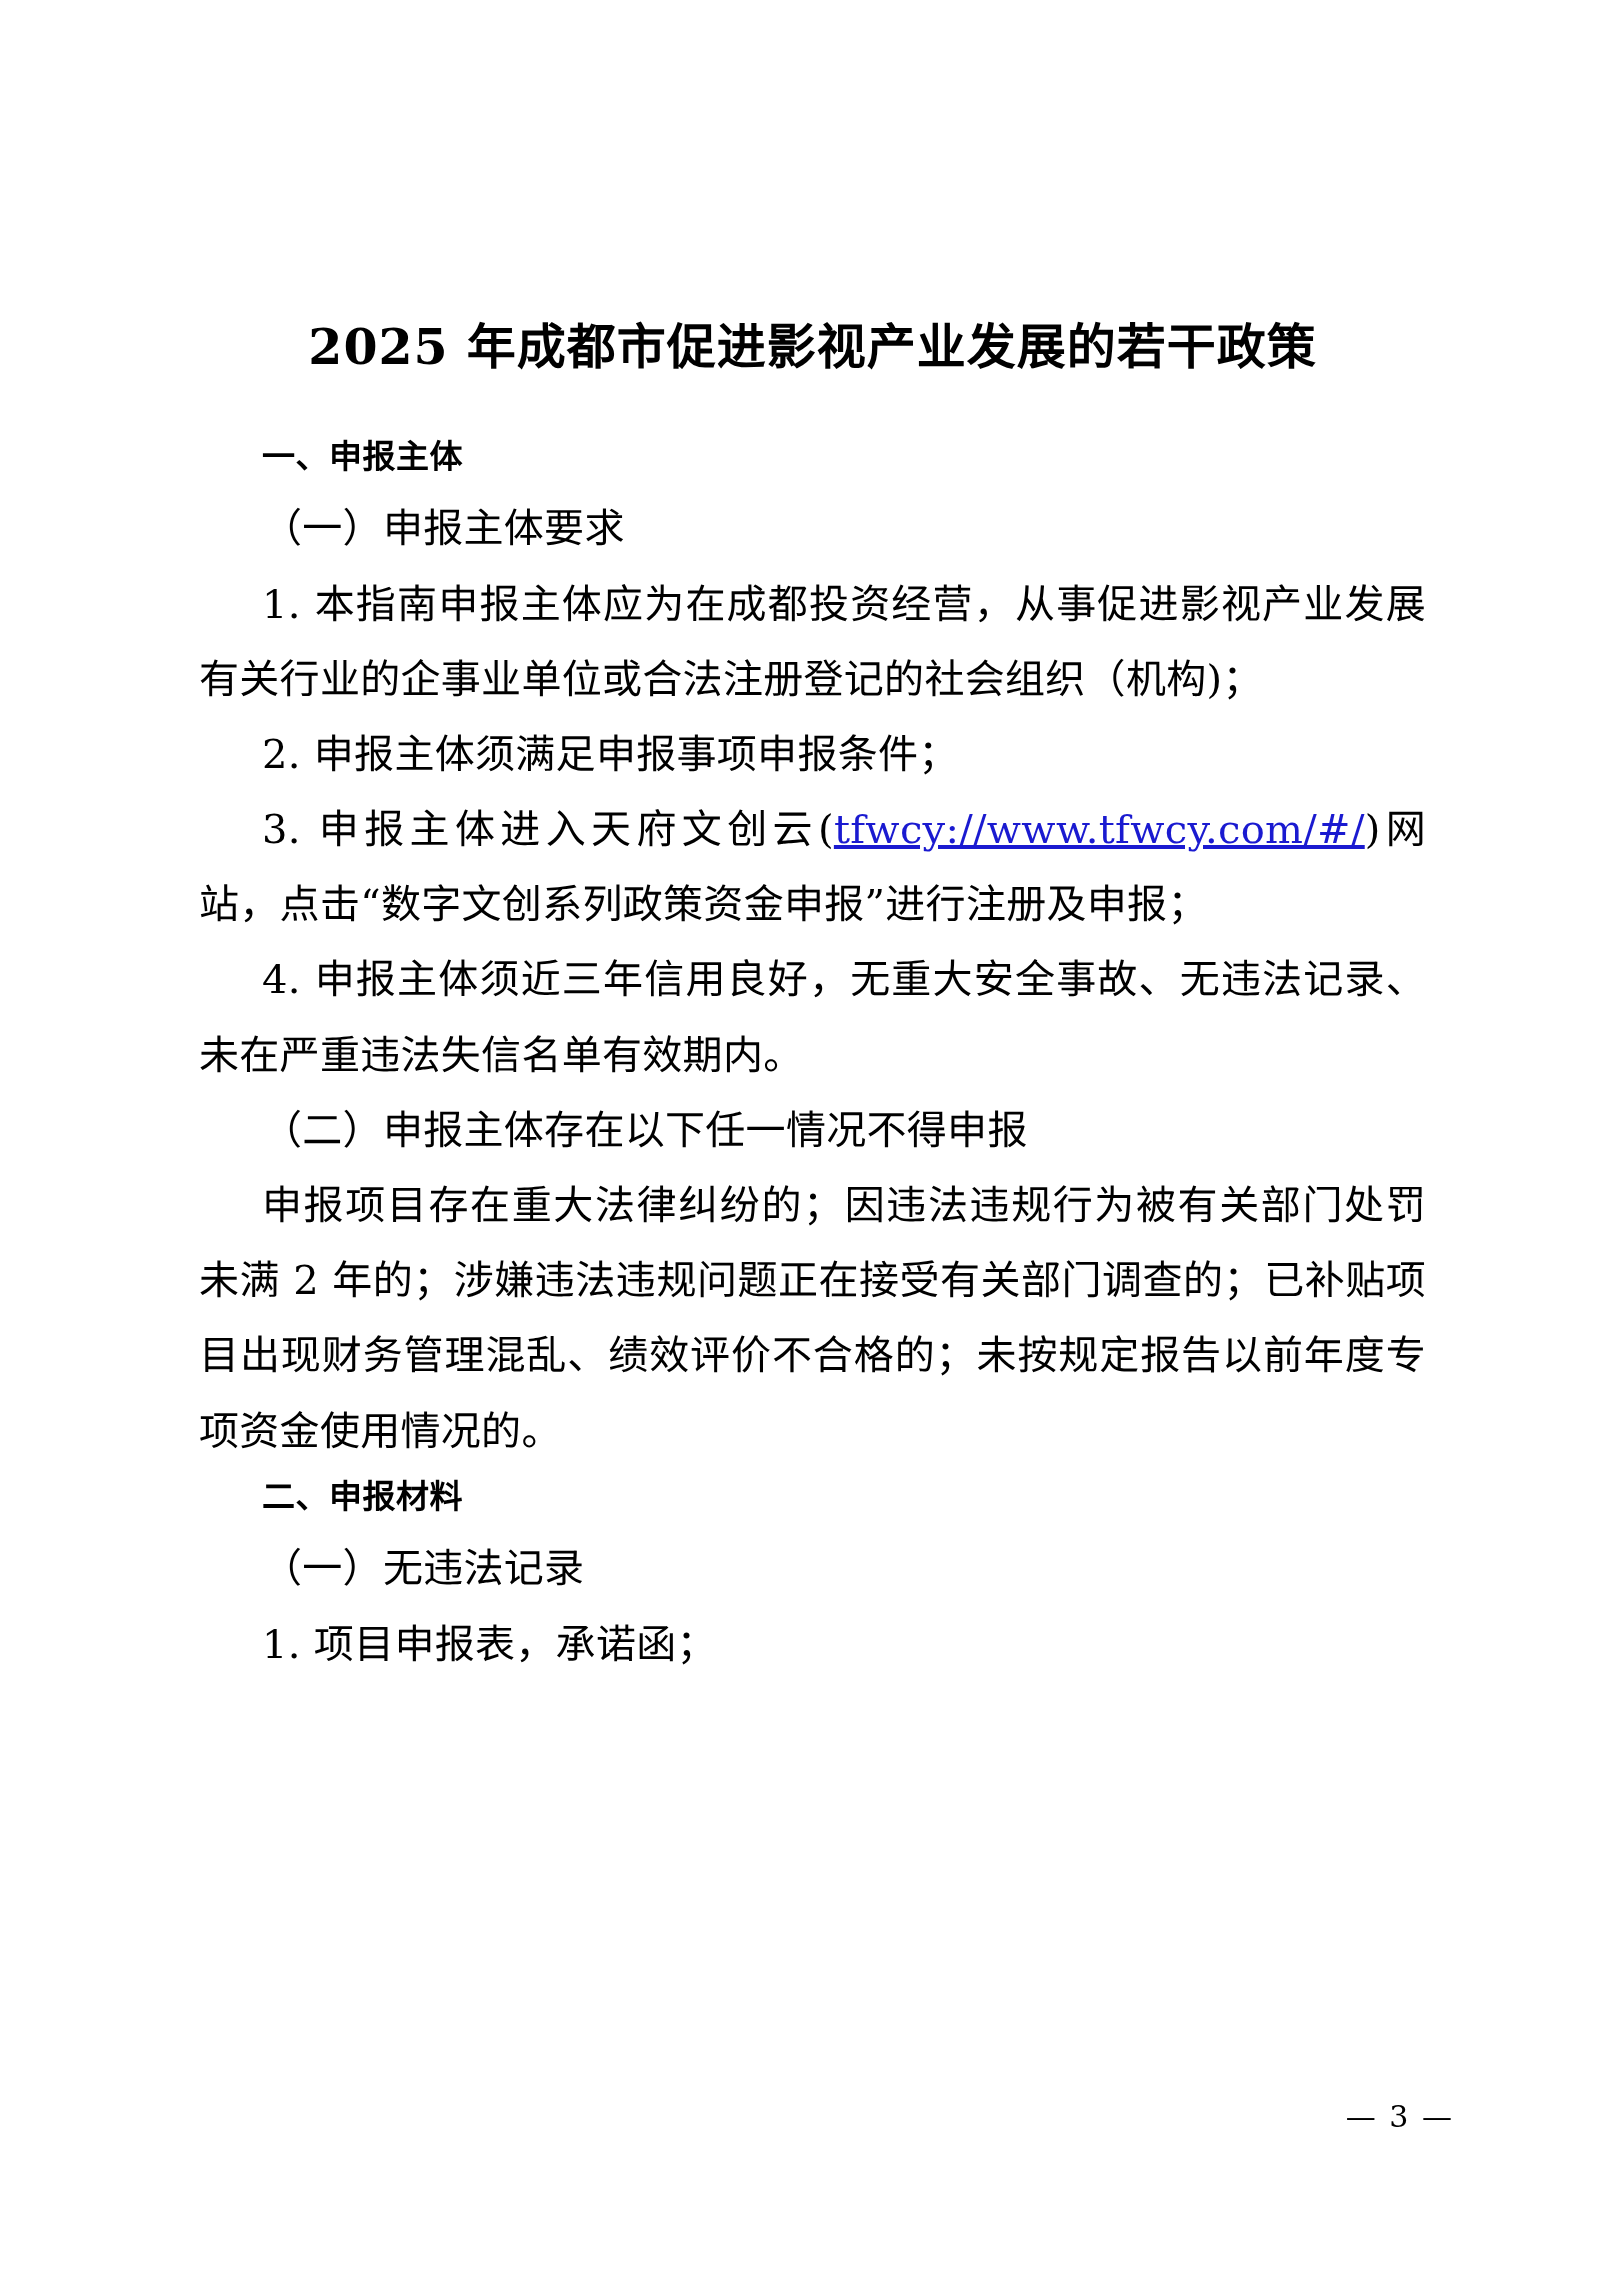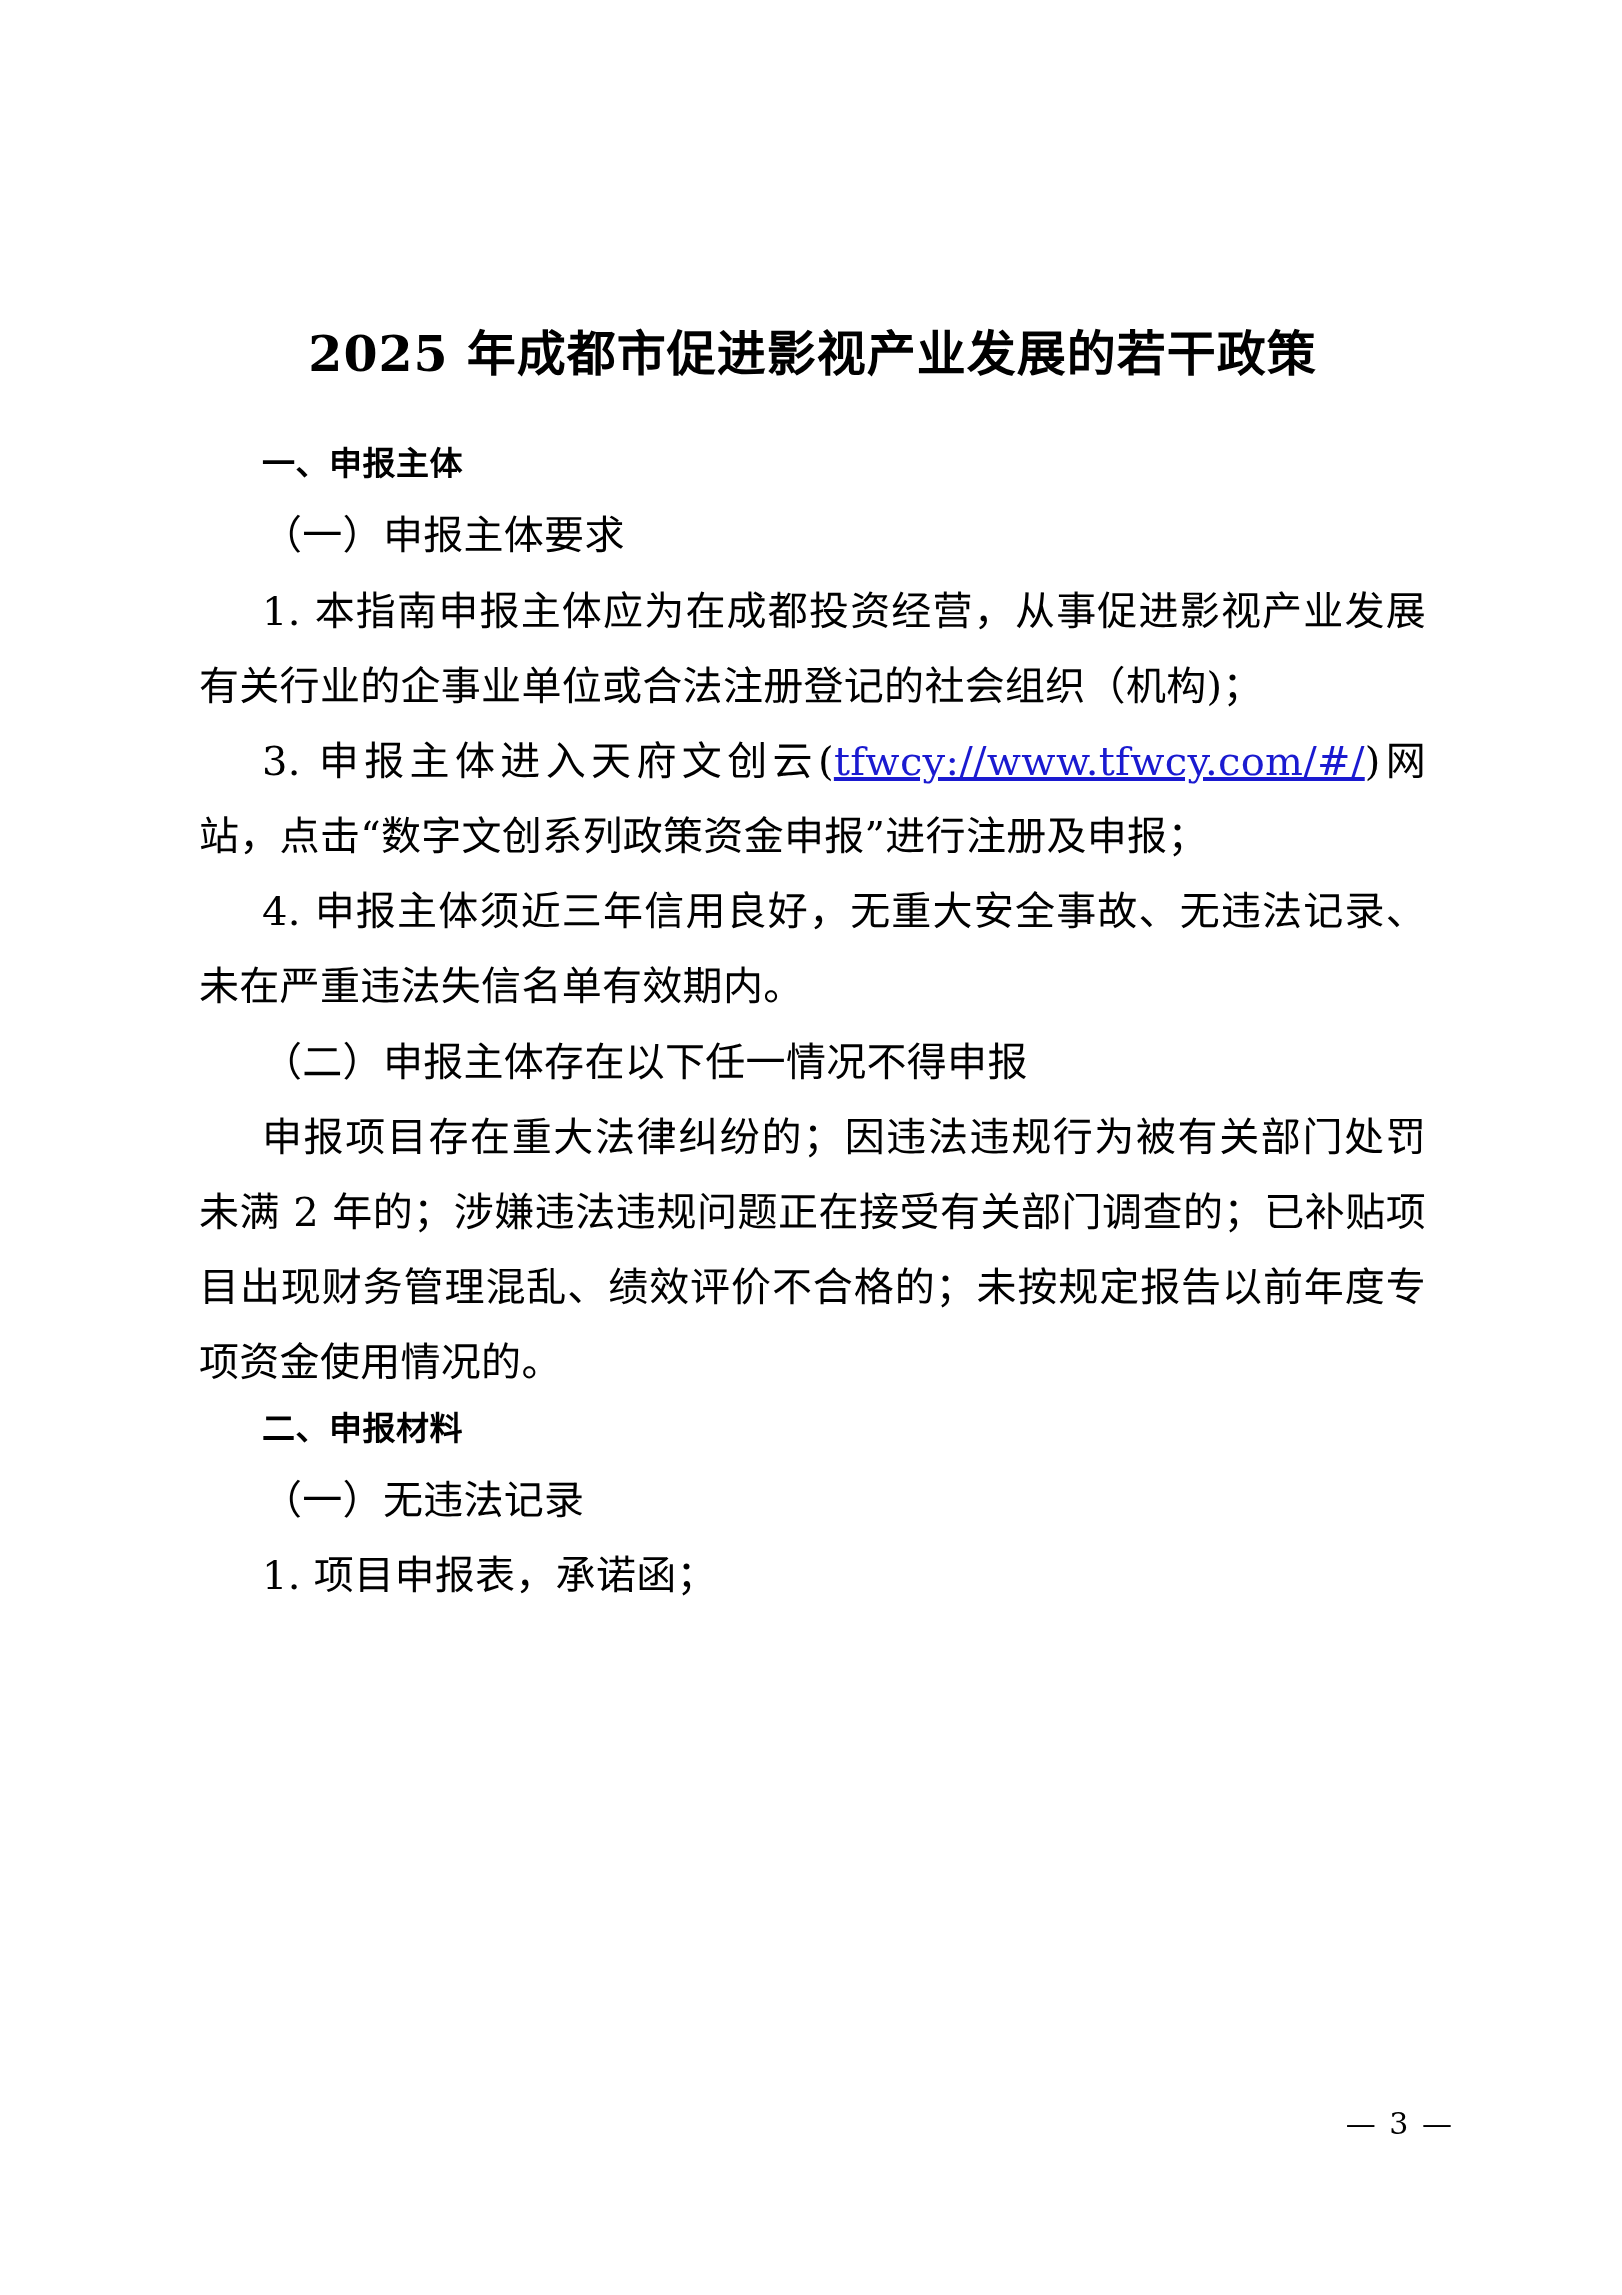--- a/index.html
+++ b/index.html
@@ -9,21 +9,21 @@
     background: #ffffff;
   }
   body {
     font-family: "DejaVu Serif", "Liberation Serif", serif;
     color: #000000;
   }
   .page {
     position: relative;
     width: 1623px;
     height: 2245px;
-    margin: 15px auto;
+    margin: 8px auto;
     background: #ffffff;
     box-sizing: border-box;
     overflow: hidden;
   }
   .content {
     position: absolute;
     left: 199px;
     top: 307px;
     width: 1227px;
   }
@@ -87,20 +87,21 @@
     <h1 class="doc-title">
       <span>2025 年成都市促进影视产业发展的若干政策</span>
     </h1>
 
     <h2 class="heading">一、申报主体</h2>
 
     <p class="para indent">（一）申报主体要求</p>
 
     <p class="para indent-num">1. 本指南申报主体应为在成都投资经营，从事促进影视产业发展有关行业的企事业单位或合法注册登记的社会组织（机构)；</p>
 
+    <p class="para indent-num">2. 申报主体须满足申报事项申报条件；</p>
 
     <p class="para indent-num"><span>3. 申报主体进入天府文创云(</span><a class="link" href="#">tfwcy://www.tfwcy.com/#/</a><span>)网站，点击“数字文创系列政策资金申报”进行注册及申报；</span></p>
 
     <p class="para indent-num">4. 申报主体须近三年信用良好，无重大安全事故、无违法记录、未在严重违法失信名单有效期内。</p>
 
     <p class="para indent">（二）申报主体存在以下任一情况不得申报</p>
 
     <p class="para indent">申报项目存在重大法律纠纷的；因违法违规行为被有关部门处罚未满 2 年的；涉嫌违法违规问题正在接受有关部门调查的；已补贴项目出现财务管理混乱、绩效评价不合格的；未按规定报告以前年度专项资金使用情况的。</p>
 
     <h2 class="heading">二、申报材料</h2>

